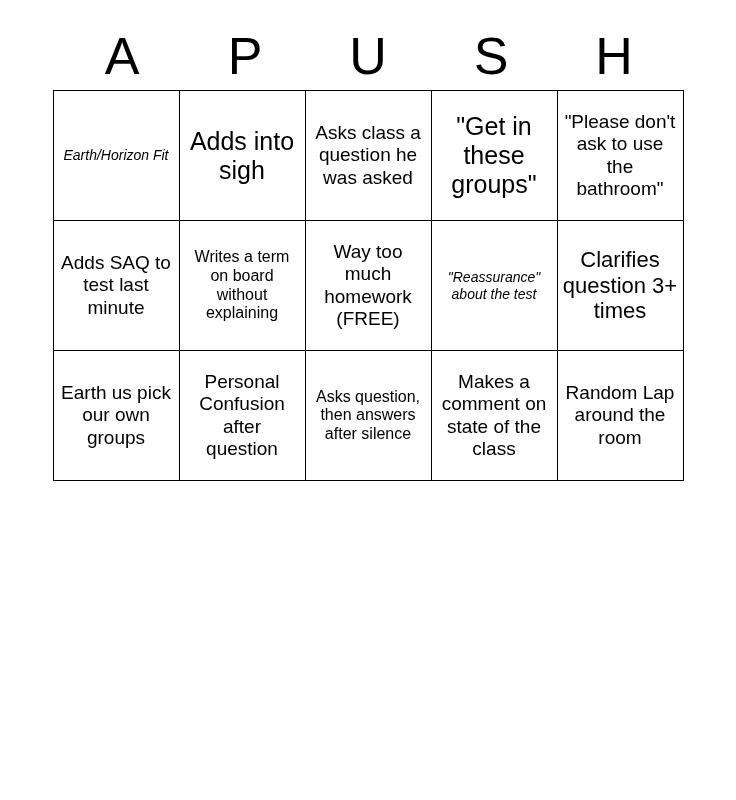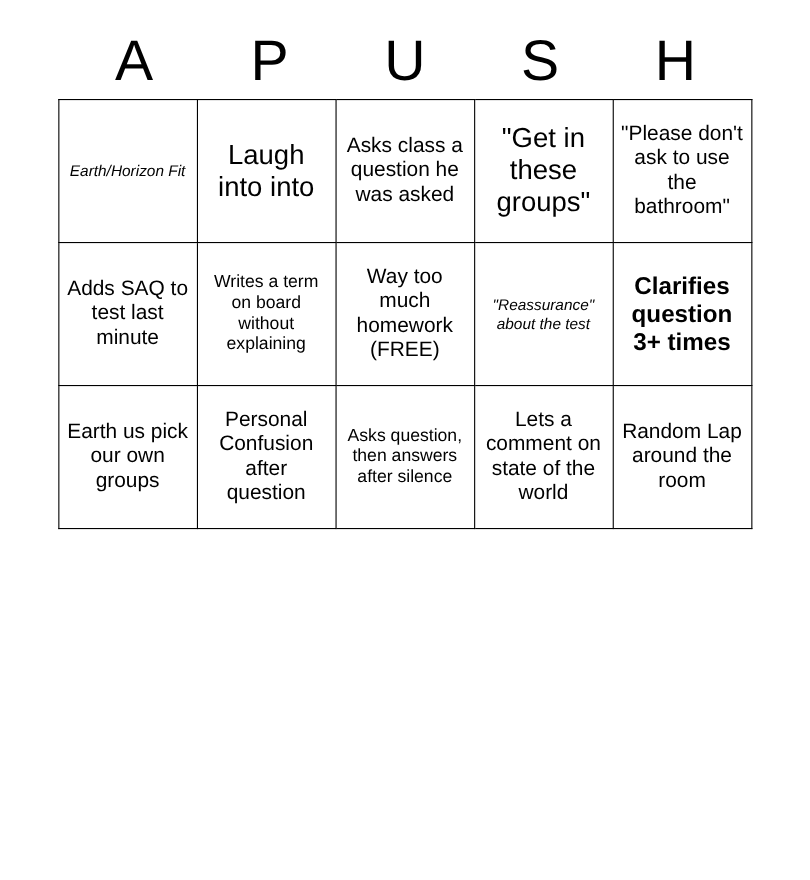--- a/index.html
+++ b/index.html
@@ -48,21 +48,21 @@
     text-align: center;
     vertical-align: middle;
     padding: 3px 5px;
     box-sizing: border-box;
     line-height: 1.16;
     word-wrap: break-word;
     overflow-wrap: break-word;
   }
   
   .fs-xl { font-size: 25px; }
-  .fs-lg { font-size: 22px; font-weight: bold; }
+  .fs-lg { font-size: 22px; }
   .fs-md { font-size: 19px; }
   .fs-sm { font-size: 16px; }
   .fs-xs { font-size: 14px; font-style: italic; }
 </style>
 </head>
 <body>
 
 <div class="page">
 
   <div class="title-row">
@@ -70,35 +70,35 @@
     <div class="title-letter">P</div>
     <div class="title-letter">U</div>
     <div class="title-letter">S</div>
     <div class="title-letter">H</div>
   </div>
 
   <table class="board">
     <tbody>
       <tr>
         <td class="fs-xs">Earth/Horizon Fit</td>
-        <td class="fs-xl">Laugh into into</td>
+        <td class="fs-xl">Adds into sigh</td>
         <td class="fs-md">Asks class a question he was asked</td>
         <td class="fs-xl">"Get in these groups"</td>
         <td class="fs-md">"Please don't ask to use the bathroom"</td>
       </tr>
       <tr>
         <td class="fs-md">Adds SAQ to test last minute</td>
         <td class="fs-sm">Writes a term on board without explaining</td>
         <td class="fs-md">Way too much homework (FREE)</td>
         <td class="fs-xs">"Reassurance" about the test</td>
         <td class="fs-lg">Clarifies question 3+ times</td>
       </tr>
       <tr>
         <td class="fs-md">Earth us pick our own groups</td>
         <td class="fs-md">Personal Confusion after question</td>
         <td class="fs-sm">Asks question, then answers after silence</td>
-        <td class="fs-md">Lets a comment on state of the world</td>
+        <td class="fs-md">Makes a comment on state of the class</td>
         <td class="fs-md">Random Lap around the room</td>
       </tr>
     </tbody>
   </table>
 
 </div>
 
 </body></html>

